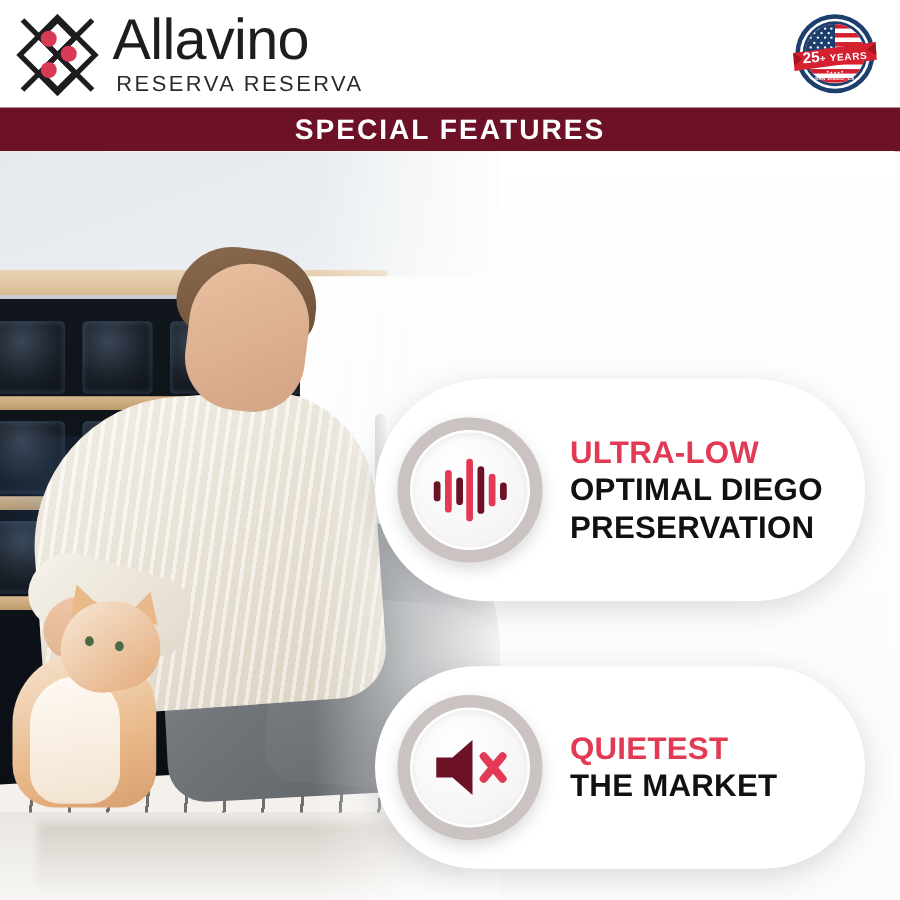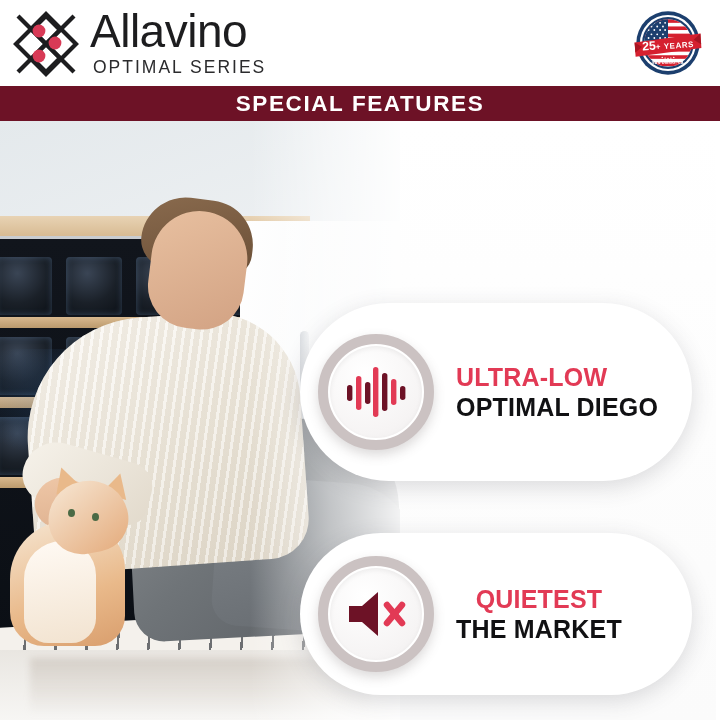--- a/index.html
+++ b/index.html
@@ -141,21 +141,21 @@
     background:linear-gradient(180deg,#ffffff,#fbfbfb); }
 
   
   .card {
     position:absolute; left:300px; width:392px;
     background:#ffffff; border-radius:100px;
     box-shadow:0 6px 22px rgba(60,60,70,.18);
     display:flex; align-items:center;
   }
   #card-1 { top:182px; height:178px; }
-  #card-2 { top:412px; height:162px;text-align:center; }
+  #card-2 { top:412px; height:162px; }
 
   .icon-wrap { position:relative; flex:0 0 auto; margin-left:18px; }
   .icon-ring {
     width:116px; height:116px; border-radius:50%;
     background:#ffffff;
     border:10px solid #cbc2c2;
     display:flex; align-items:center; justify-content:center;
     box-shadow:0 5px 12px rgba(90,80,80,.22);
   }
   .icon-inner {
@@ -186,21 +186,21 @@
         <path d="M34 4 L64 34 L34 64 L4 34 Z"></path>
         <path d="M20 20 L34 6 L48 20 L34 34 Z"></path>
         <path d="M20 48 L34 34 L48 48 L34 62 Z"></path>
       </g>
       <circle cx="27" cy="21" r="6.4" fill="#d83a56"></circle>
       <circle cx="43" cy="33" r="6.4" fill="#d83a56"></circle>
       <circle cx="27" cy="46" r="6.4" fill="#d83a56"></circle>
     </svg>
     <div class="logo-words">
       <div class="logo-name">Allavino</div>
-      <div class="logo-sub">OPTIMAL SERIES</div>
+      <div class="logo-sub">RESERVA RESERVA</div>
     </div>
   </div>
 
   <svg class="badge" viewBox="0 0 100 100">
     <circle cx="50" cy="50" r="44" fill="#1c3f6e"></circle>
     <circle cx="50" cy="50" r="39" fill="#ffffff"></circle>
     <circle cx="50" cy="50" r="36" fill="#1c3f6e"></circle>
     <clipPath id="flagclip">
         <circle cx="50" cy="50" r="33"></circle>
       </clipPath>
@@ -336,20 +336,21 @@
             </g>
           </svg>
         </div>
       </div>
     </div>
     <div class="card-text">
       <div class="card-line">
         <span class="hl">ULTRA-LOW</span>
       </div>
       <div class="card-line">OPTIMAL DIEGO</div>
+      <div class="card-line">PRESERVATION</div>
     </div>
   </div>
 
   <div class="card" id="card-2">
     <div class="icon-wrap">
       <div class="icon-ring">
         <div class="icon-inner">
           <svg class="spk" width="62" height="50" viewBox="0 0 62 50">
             <path d="M4 17 L17 17 L33 3 L33 47 L17 33 L4 33 Z" fill="#6d1226"></path>
             <g stroke="#e23a55" stroke-width="6.5" stroke-linecap="round">

